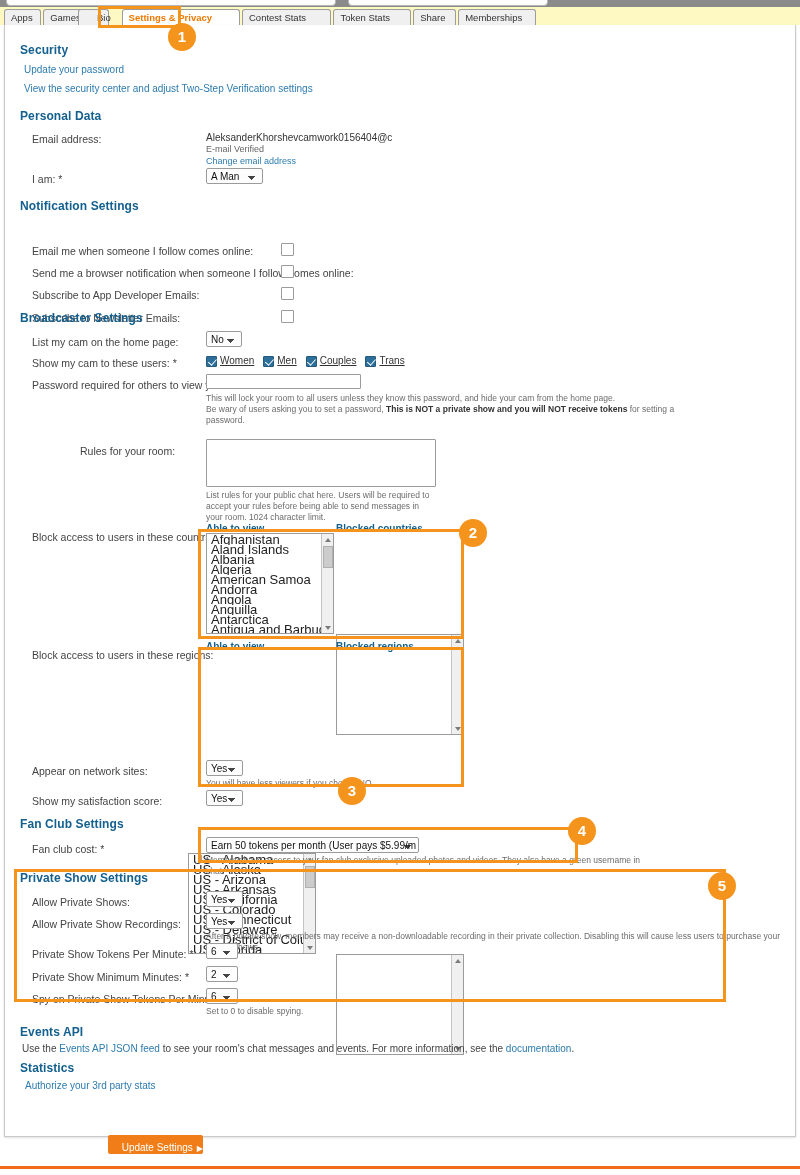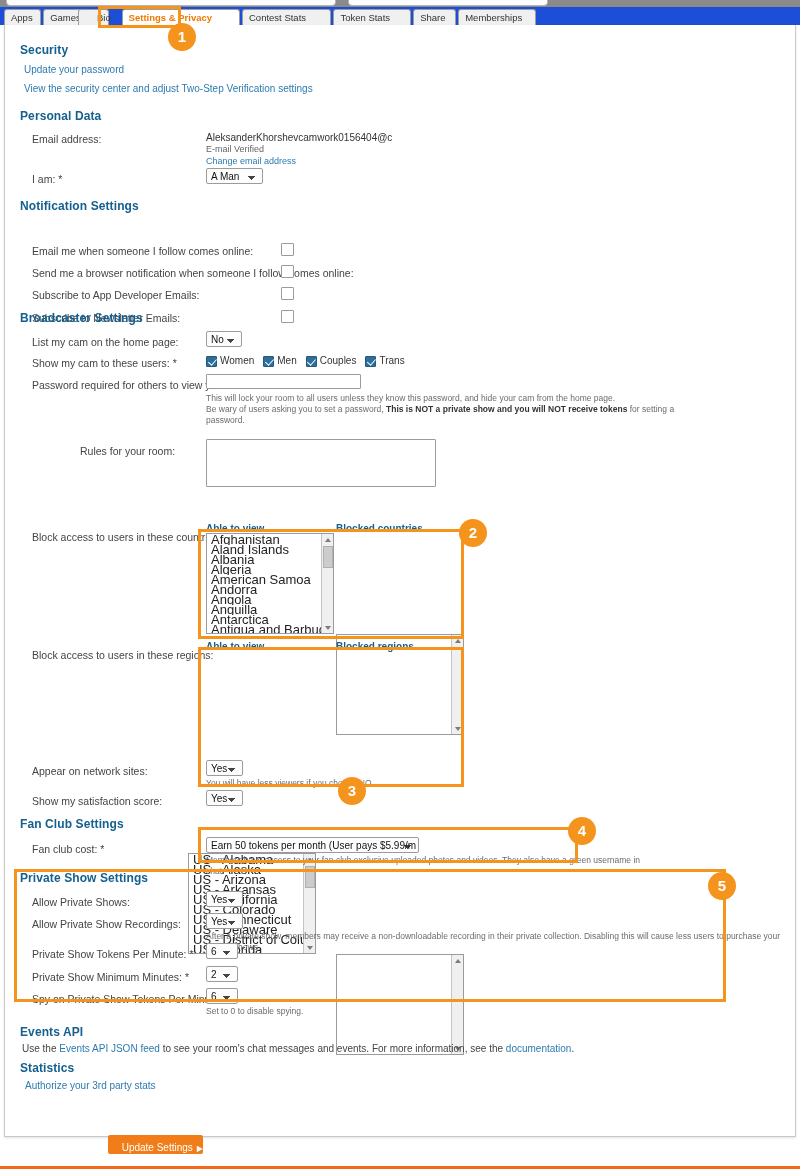--- a/index.html
+++ b/index.html
@@ -19,21 +19,21 @@
   #top-stubs .stub {
     position:absolute; top:-14px; height:20px;
     background:#fdfdfd; border:1px solid #b5b5b5; border-radius:4px;
   }
   #stub-a { left:6px;  width:330px; }
   #stub-b { left:348px; width:200px; }
 
   
   #tabbar {
     position:absolute; left:0; top:7px; width:800px; height:18px;
-    background:#1d4ed8;
+    background:#fef9c3;
   }
   .tab {
     position:absolute; top:2px; height:16px;
     background:#f0f0f0; border:1px solid #9c9c9c; border-bottom:none;
     border-radius:3px 3px 0 0;
     font-size:9.5px; color:#333;
     line-height:15px; padding:0 6px;
     white-space:nowrap;
     cursor:pointer;
   }
@@ -212,31 +212,32 @@
       <div class="lbl row" style="left: 27px; top: 287px; position: absolute; pointer-events: auto;">Subscribe to Newsletter Emails:</div>
       <div class="cbx" style="position: absolute; left: 276px; top: 285px; width: 13px; height: 13px; pointer-events: auto;"></div>
     </div>
 
   <h2 class="section row" style="left:15px; top:286px;">Broadcaster Settings</h2>
 
   <div class="lbl row" style="left:27px; top:311px;">List my cam on the home page:</div>
   <select class="sel row" style="left:201px; top:306px; width:36px;"><option>No</option><option>Yes</option></select>
 
   <div class="lbl row" style="left:27px; top:332px;">Show my cam to these users: *</div>
-  <div class="cbgroup row" id="audience-group" style="left:201px; top:330px;"><span class="cbx on"></span><span class="cl">Women</span><span class="cbx on"></span><span class="cl">Men</span><span class="cbx on"></span><span class="cl">Couples</span><span class="cbx on"></span><span class="cl">Trans</span></div>
+  <div class="cbgroup row" id="audience-group" style="left:201px; top:330px;text-decoration:underline;"><span class="cbx on"></span><span class="cl">Women</span><span class="cbx on"></span><span class="cl">Men</span><span class="cbx on"></span><span class="cl">Couples</span><span class="cbx on"></span><span class="cl">Trans</span></div>
 
   <div class="lbl row" style="left:27px; top:354px;">Password required for others to view your cam:</div>
   <input class="txt row" style="left: 201px; top: 349px; width: 155px;" value="">
   <div class="hint row" style="left:201px; top:368px; width:450px;">This will lock your room to all users unless they know this password, and hide your cam from the home page.</div>
   <div class="hint row" style="left:201px; top:379px; width:470px;">
     <span>Be wary of users asking you to set a password, </span><b>This is NOT a private show and you will NOT receive tokens</b><span> for setting a password.</span>
   </div>
 
   <div class="lbl row" style="left:27px; top:420px;padding-left:48px;">Rules for your room:</div>
   <textarea class="ta row" style="left: 201px; top: 414px; width: 230px; height: 48px;"></textarea>
+  <div class="hint row" style="left:201px; top:465px; width:225px;">List rules for your public chat here. Users will be required to accept your rules before being able to send messages in your room. 1024 character limit.</div>
 
   <div class="lbl row" style="left:27px; top:506px;">Block access to users in these countries:</div>
   <div class="colhead row" style="left:201px; top:498px;">Able to view</div>
   <div class="colhead row" style="left:331px; top:498px;">Blocked countries</div>
 
   <div class="listbox row" style="left:201px; top:508px; width:128px; height:101px;">
     <div class="items" id="countries-able-items">
         <div>Afghanistan</div>
         <div>Aland Islands</div>
         <div>Albania</div>

